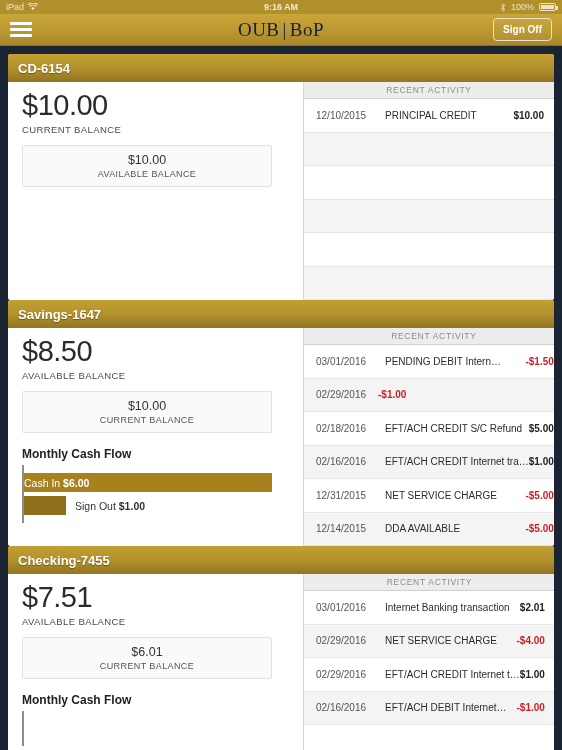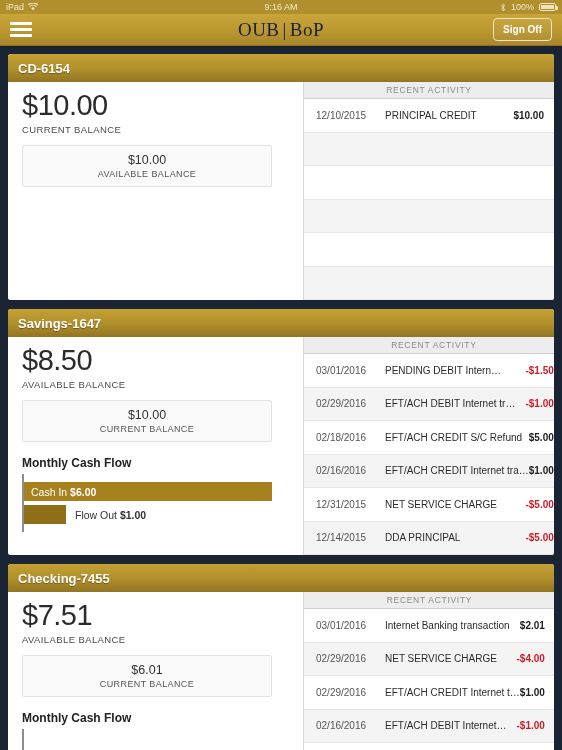--- a/index.html
+++ b/index.html
@@ -15,21 +15,21 @@
     height:14px; width:100%;
     background:#b08f2d;
     display:flex; align-items:center;
     padding:0 6px;
     font-size:9px; color:#f0e6cd;
     position:relative;
   }
   .sb-left{ display:flex; align-items:center; gap:4px; }
   .sb-center{
     position:absolute; left:0; right:0; text-align:center;
-    font-size:9px; font-weight:normal; color:#f3ead4;
+    font-size:9px; font-weight:bold; color:#f3ead4;
     pointer-events:none;
   }
   .sb-right{ margin-left:auto; display:flex; align-items:center; gap:5px; z-index:2;}
   .batt{
     width:17px; height:8px; border:1px solid #efe3c4; border-radius:2px;
     position:relative; display:inline-block;
   }
   .batt::after{
     content:""; position:absolute; right:-3px; top:2px;
     width:2px; height:4px; background:#efe3c4; border-radius:0 1px 1px 0;
@@ -60,21 +60,21 @@
     color:#fff; font-size:10px; font-weight:bold;
     padding:5px 9px; cursor:pointer;
     background:rgba(255,255,255,0.04);
   }
 
   
   .scroll{ width:100%; height:696px; background:#1b2433; padding:8px; }
 
   .card{
     background:#fff; border-radius:3px; overflow:hidden;
-    margin-bottom:9px;
+    margin-bottom:0;
   }
   .card-head{
     height:28px;
     background:linear-gradient(to bottom,#c2a033 0%,#b3912c 50%,#937522 100%);
     display:flex; align-items:center;
     padding:0 10px;
     color:#fff; font-size:13px; font-weight:bold;
     text-shadow:0 1px 1px rgba(0,0,0,.35);
   }
   .card-body{ display:flex; background:#fff;gap:17px; }
@@ -96,21 +96,21 @@
   }
   .sec-amt{ font-size:12.5px; color:#333; }
   .sec-lbl{ font-size:9px; color:#555; letter-spacing:.4px; margin-top:2px; }
 
   
   .cf-title{ font-size:12px; font-weight:bold; color:#222; margin:14px 0 4px; }
   .cf-chart{ border-left:2px solid #8d8d8d; padding:4px 0 4px 0; position:relative; }
   .cf-row{ height:19px; display:flex; align-items:center; margin:4px 0; }
   .cf-bar{
     height:19px; background:#a8811f; display:flex; align-items:center;
-    padding-left:7px; color:#fff; font-size:10.5px; white-space:nowrap;
+    color:#fff; font-size:10.5px; white-space:nowrap;
   }
   .cf-bar.out{ background:#8e6f18; padding-left:0; }
   .cf-out-lbl{ font-size:10.5px; color:#333; padding-left:9px; white-space:nowrap; }
   .cf-bar b, .cf-out-lbl b{ font-weight:bold; }
 
   
   .right{ flex:1; border-left:1px solid #d8d8d8; display:flex; flex-direction:column; }
   .ra-head{
     background:#ededed; border-bottom:1px solid #d0d0d0;
     text-align:center; font-size:8.5px; letter-spacing:.7px;
@@ -206,54 +206,53 @@
               <div class="sec-amt">$10.00</div>
               <div class="sec-lbl">CURRENT BALANCE</div>
             </div>
             <div class="cf-title">Monthly Cash Flow</div>
             <div class="cf-chart">
               <div class="cf-row">
                 <div class="cf-bar" style="width:252px"><span>Cash In</span>&nbsp;<b>$6.00</b></div>
               </div>
               <div class="cf-row">
                 <div class="cf-bar out" style="width:42px"></div>
-                <div class="cf-out-lbl"><span>Flow Out</span>&nbsp;<b>$1.00</b></div>
+                <div class="cf-out-lbl"><span>Sign Out</span>&nbsp;<b>$1.00</b></div>
               </div>
             </div>
           </div>
           <div class="right">
             <div class="ra-head">RECENT ACTIVITY</div>
             <div class="txn">
               <div class="txn-date">03/01/2016</div>
               <div class="txn-desc">PENDING DEBIT Intern…</div>
               <div class="txn-amt neg">-$1.50</div>
             </div>
             <div class="txn alt">
               <div class="txn-date">02/29/2016</div>
-              <div class="txn-desc">EFT/ACH DEBIT Internet tr…</div>
               <div class="txn-amt neg">-$1.00</div>
             </div>
             <div class="txn">
               <div class="txn-date">02/18/2016</div>
               <div class="txn-desc">EFT/ACH CREDIT S/C Refund</div>
               <div class="txn-amt">$5.00</div>
             </div>
             <div class="txn alt">
               <div class="txn-date">02/16/2016</div>
               <div class="txn-desc">EFT/ACH CREDIT Internet tra…</div>
               <div class="txn-amt">$1.00</div>
             </div>
             <div class="txn">
               <div class="txn-date">12/31/2015</div>
               <div class="txn-desc">NET SERVICE CHARGE</div>
               <div class="txn-amt neg">-$5.00</div>
             </div>
             <div class="txn alt">
               <div class="txn-date">12/14/2015</div>
-              <div class="txn-desc">DDA PRINCIPAL</div>
+              <div class="txn-desc">DDA AVAILABLE</div>
               <div class="txn-amt neg">-$5.00</div>
             </div>
           </div>
         </div>
       </div>
       <div class="card">
         <div class="card-head">Checking-7455</div>
         <div class="card-body">
           <div class="left">
             <div class="big-amt">$7.51</div>

